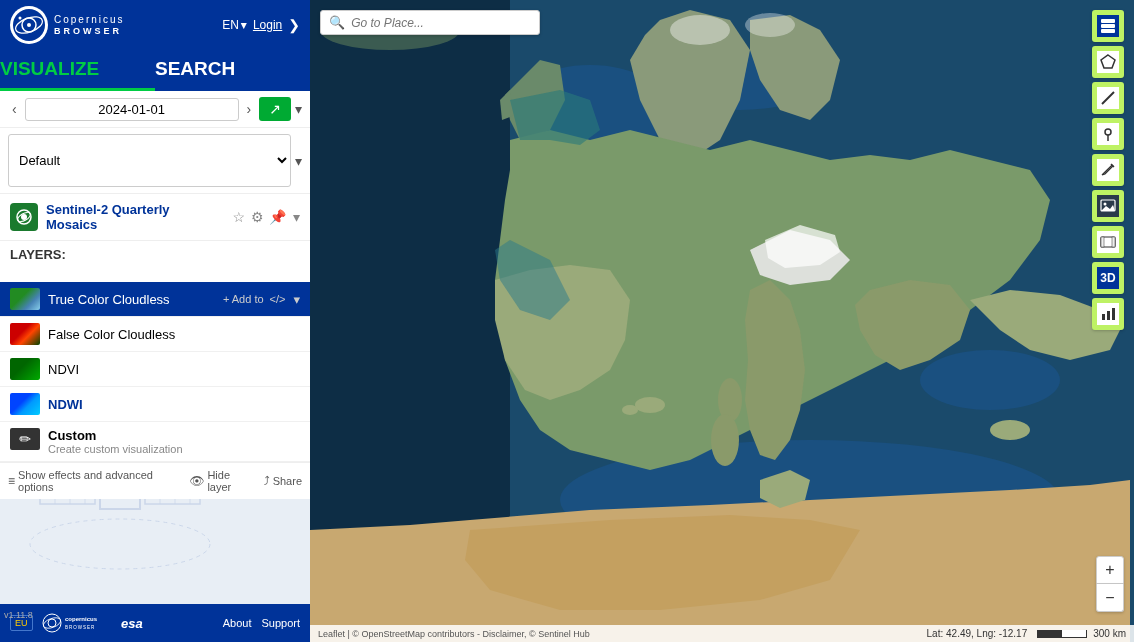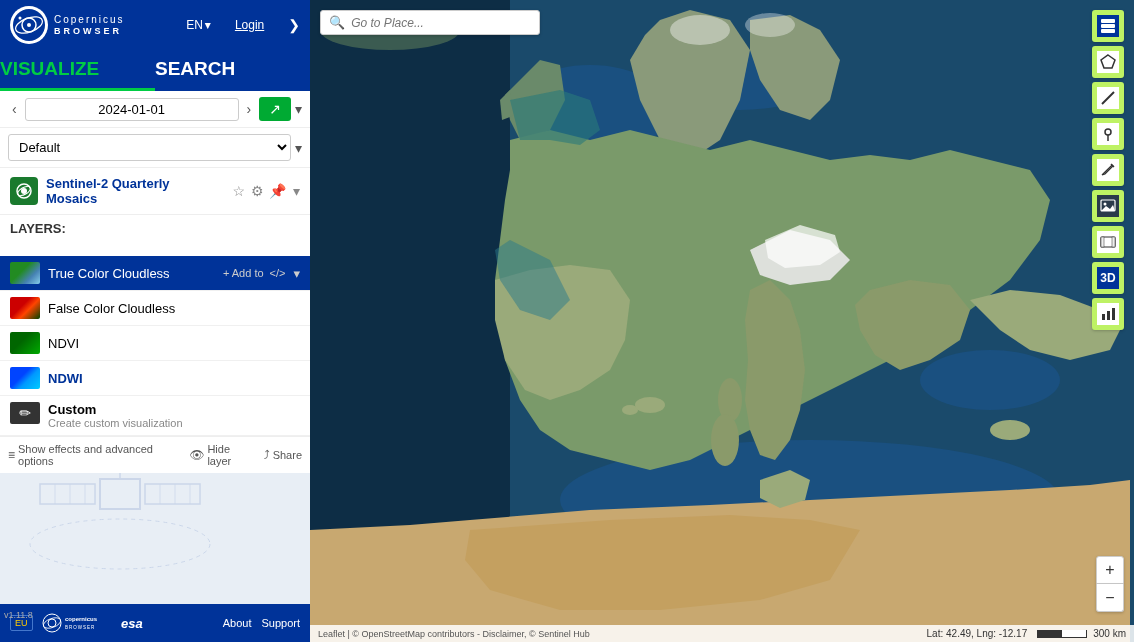--- a/index.html
+++ b/index.html
@@ -51,21 +51,21 @@
     }
     .logo-text span {
       display: block;
       font-size: 10px;
       font-weight: normal;
       letter-spacing: 2px;
     }
     .header-right {
       display: flex;
       align-items: center;
-      gap: 24px;
+      gap: 6px;
     }
     .lang-btn {
       color: white;
       font-size: 12px;
       cursor: pointer;
       display: flex;
       align-items: center;
       gap: 2px;
       background: none;
       border: none;
@@ -151,21 +151,21 @@
       display: flex;
       align-items: center;
       padding: 6px 8px;
       border-bottom: 1px solid #eee;
       gap: 4px;
     }
     .default-select {
       flex: 1;
       border: 1px solid #ccc;
       border-radius: 3px;
-      padding: 4px 6px;
+      padding: 17px 6px;
       font-size: 13px;
       background: white;
     }
     .config-btn {
       background: none;
       border: none;
       cursor: pointer;
       font-size: 14px;
       color: #555;
     }

